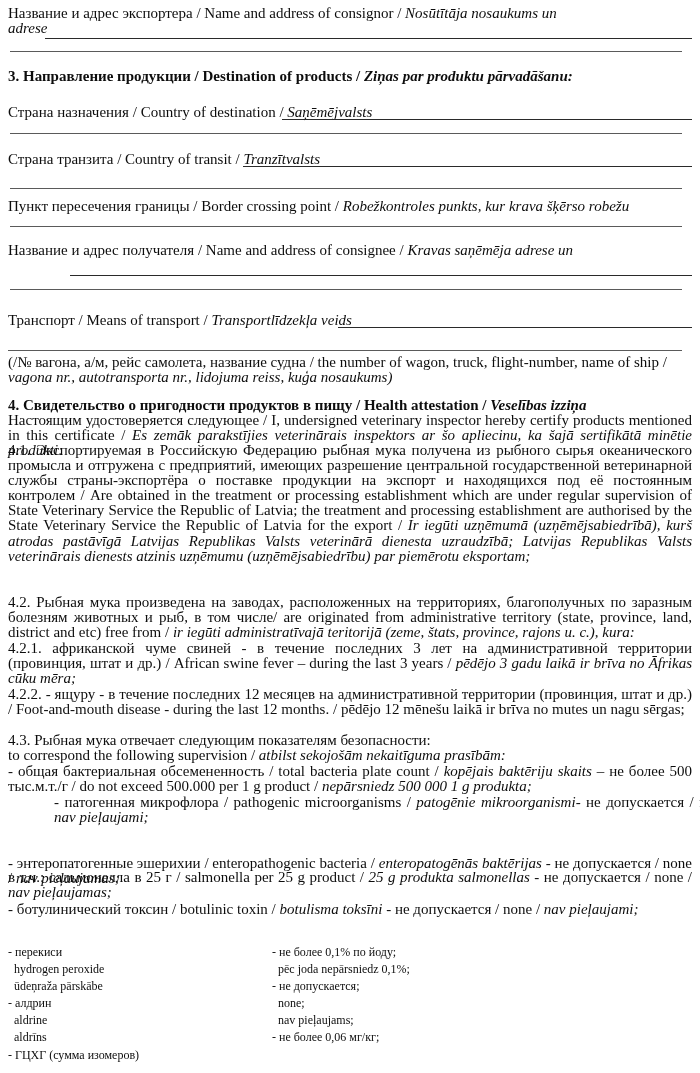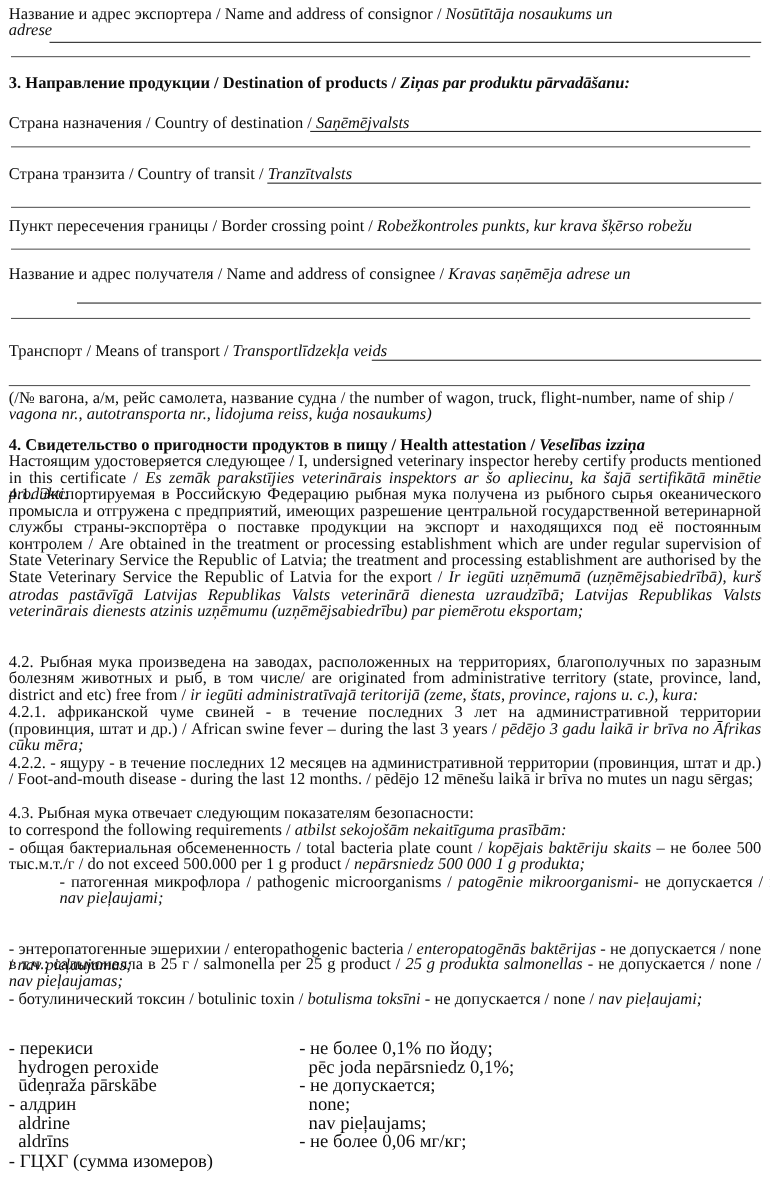--- a/index.html
+++ b/index.html
@@ -53,21 +53,21 @@
 
   
   .cols {
     position: absolute;
     left: 8px;
     width: 684px;
     display: flex;
   }
   .col-l { width: 264px; flex: 0 0 264px; }
   .col-r { flex: 1 1 auto; }
-  .cols p { font-size: 17px; line-height: 17.1px; white-space: pre; }
+  .cols p { font-size: 12px; line-height: 17.1px; white-space: pre; }
 </style>
 </head>
 <body>
 
 <div class="page">
 
   <div class="blk t" style="top:6px;">
     <p class="just"><span>Название и адрес экспортера / Name and address of consignor / </span><span class="it">Nosūtītāja nosaukums un</span></p>
     <p><span class="it">adrese</span></p>
   </div>
@@ -134,21 +134,21 @@
 
   <div class="blk t" style="top:687px;">
     <p class="just">4.2.2. - ящуру - в течение последних 12 месяцев на административной территории (провинция, штат и др.) / Foot-and-mouth disease - during the last 12 months. / pēdējo 12 mēnešu laikā ir brīva no mutes un nagu sērgas;</p>
   </div>
 
   <div class="blk t" style="top:733px;">
     <p>4.3. Рыбная мука отвечает следующим показателям безопасности:</p>
   </div>
 
   <div class="blk t" style="top:748px;">
-    <p><span>to correspond the following requirements / </span><span class="it">atbilst sekojošām nekaitīguma prasībām:</span></p>
+    <p><span>to correspond the following supervision / </span><span class="it">atbilst sekojošām nekaitīguma prasībām:</span></p>
   </div>
 
   <div class="blk t" style="top:764px;">
     <p class="just"><span>- общая бактериальная обсемененность / total bacteria plate count / </span><span class="it">kopējais baktēriju skaits</span><span> – не более 500 тыс.м.т./г / do not exceed  500.000 per 1 g product / </span><span class="it">nepārsniedz 500 000 1 g produkta;</span></p>
   </div>
 
   <div class="blk t" style="top:795px;margin-left:46px;">
     <p class="just"><span>- патогенная микрофлора  / pathogenic microorganisms  / </span><span class="it">patogēnie mikroorganismi</span><span>- не допускается / none / </span><span class="it">nav pieļaujami;</span></p>
   </div>
 

